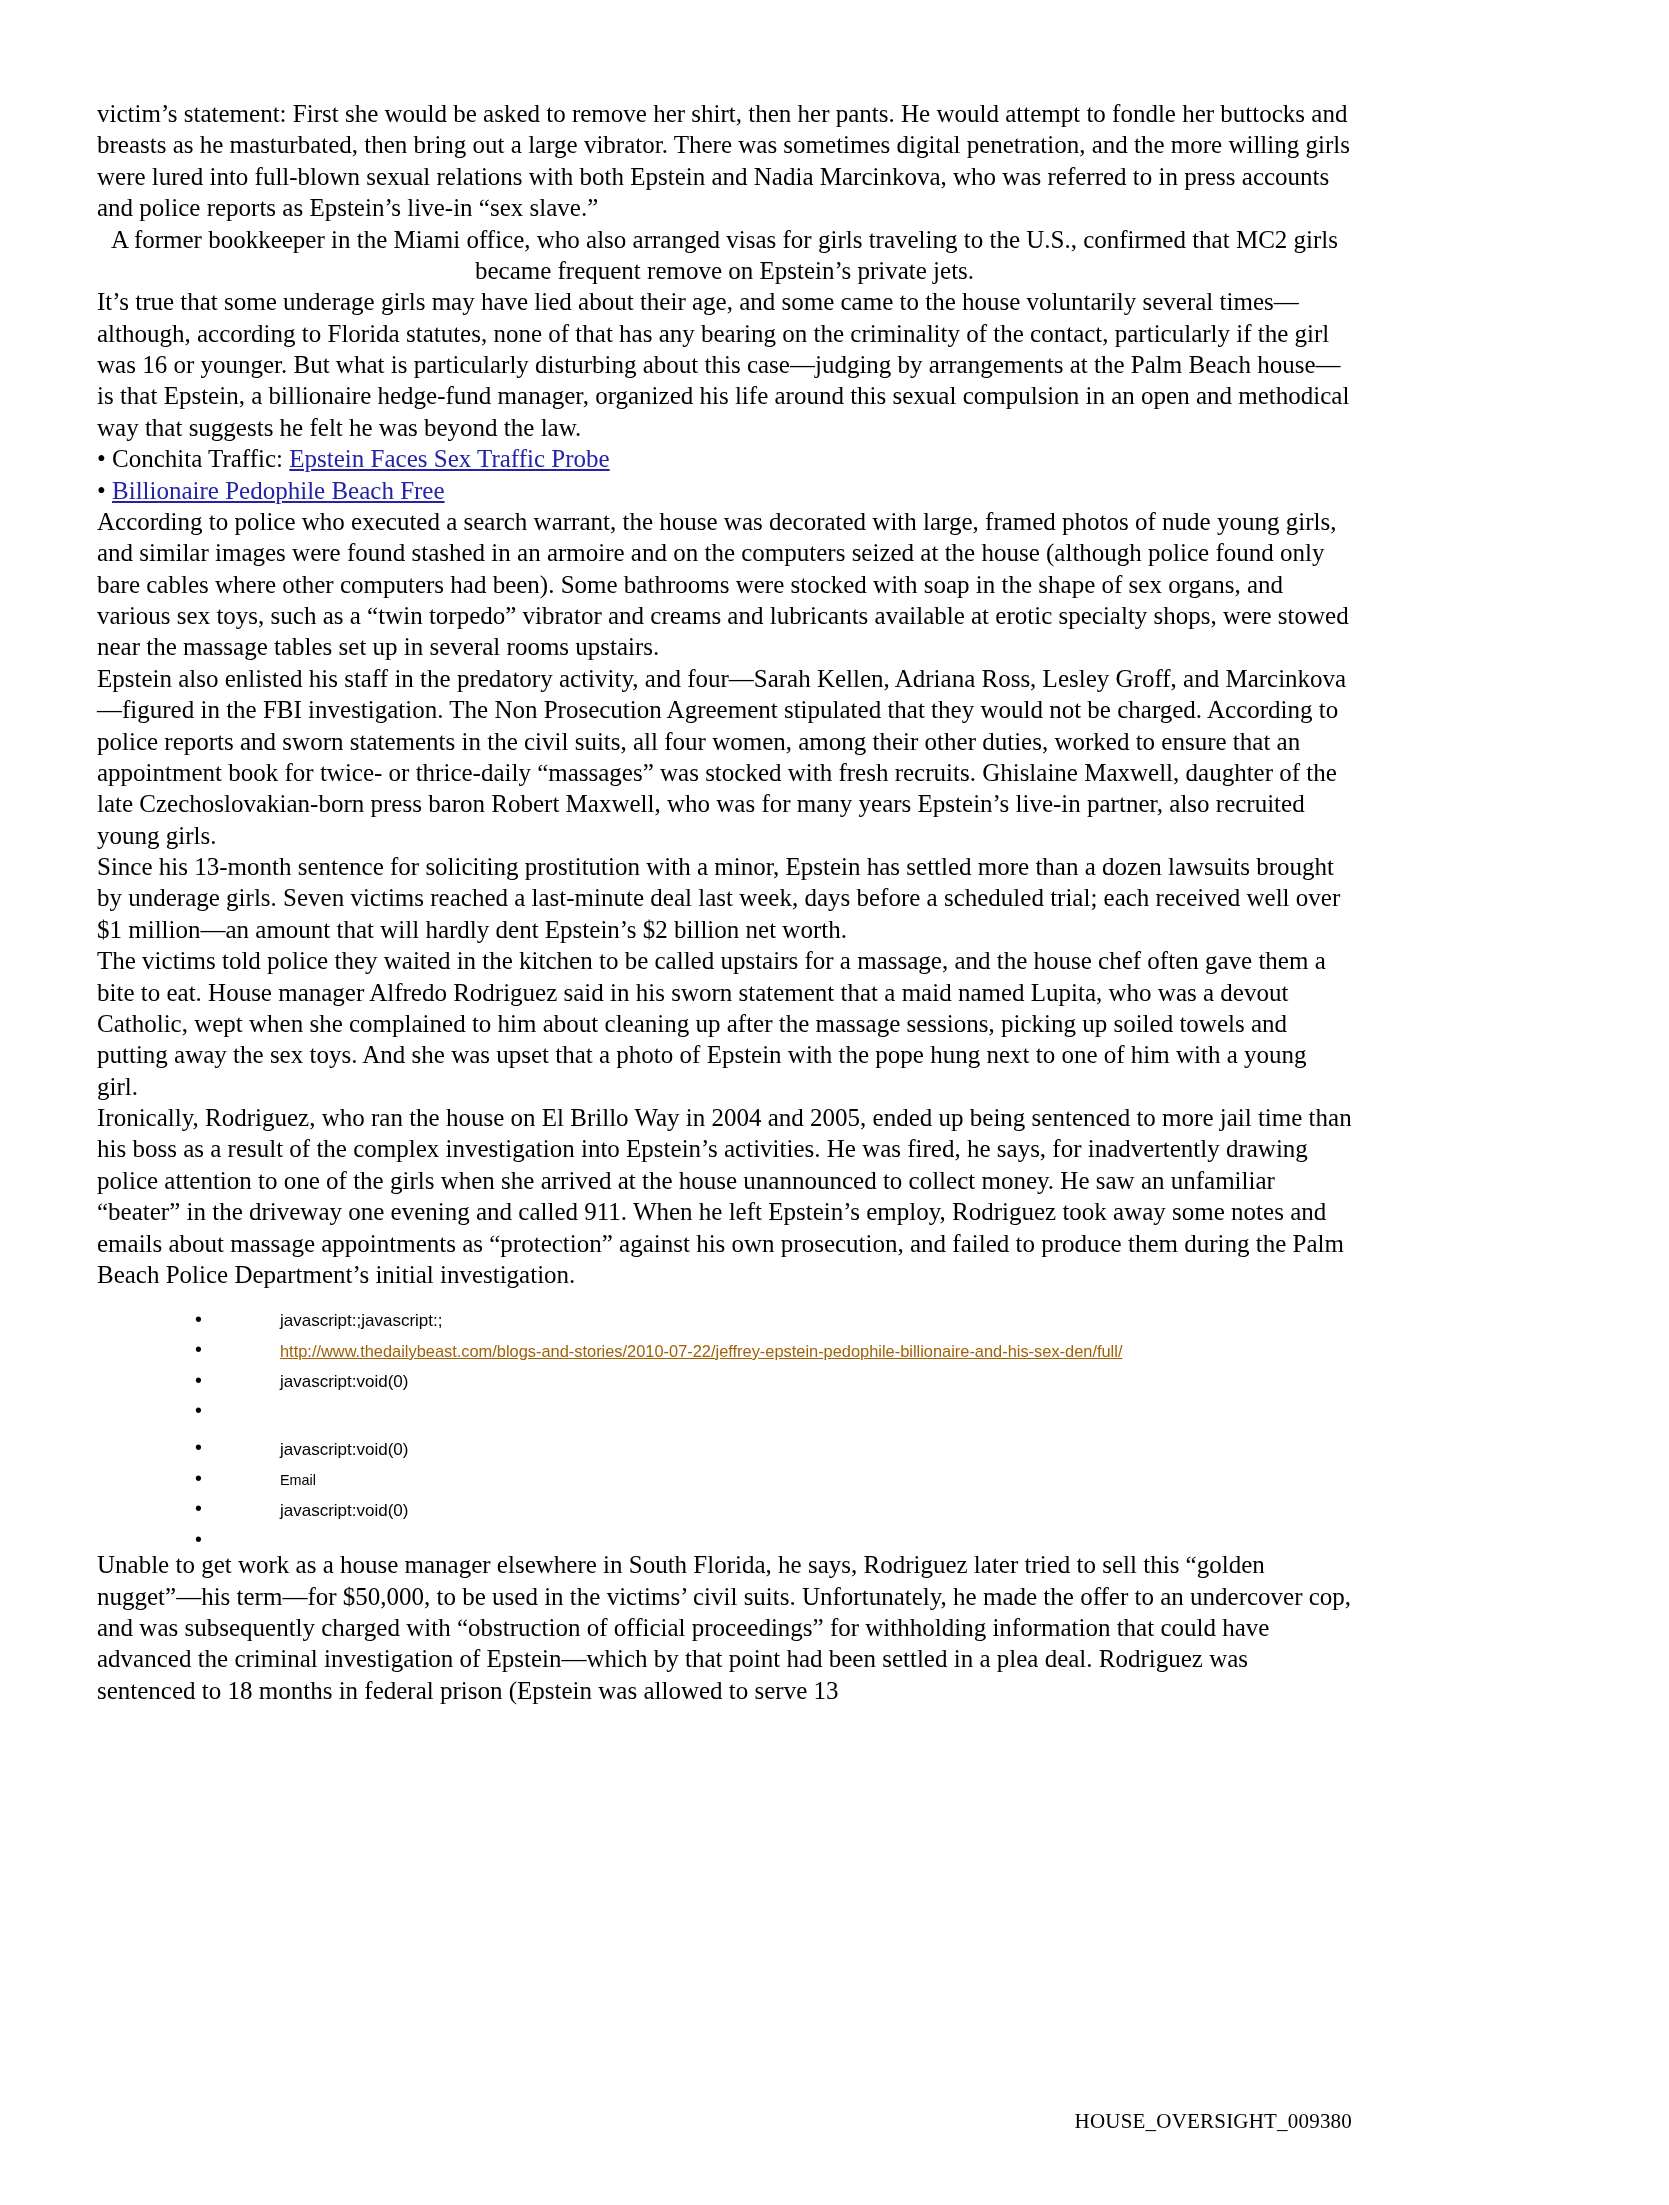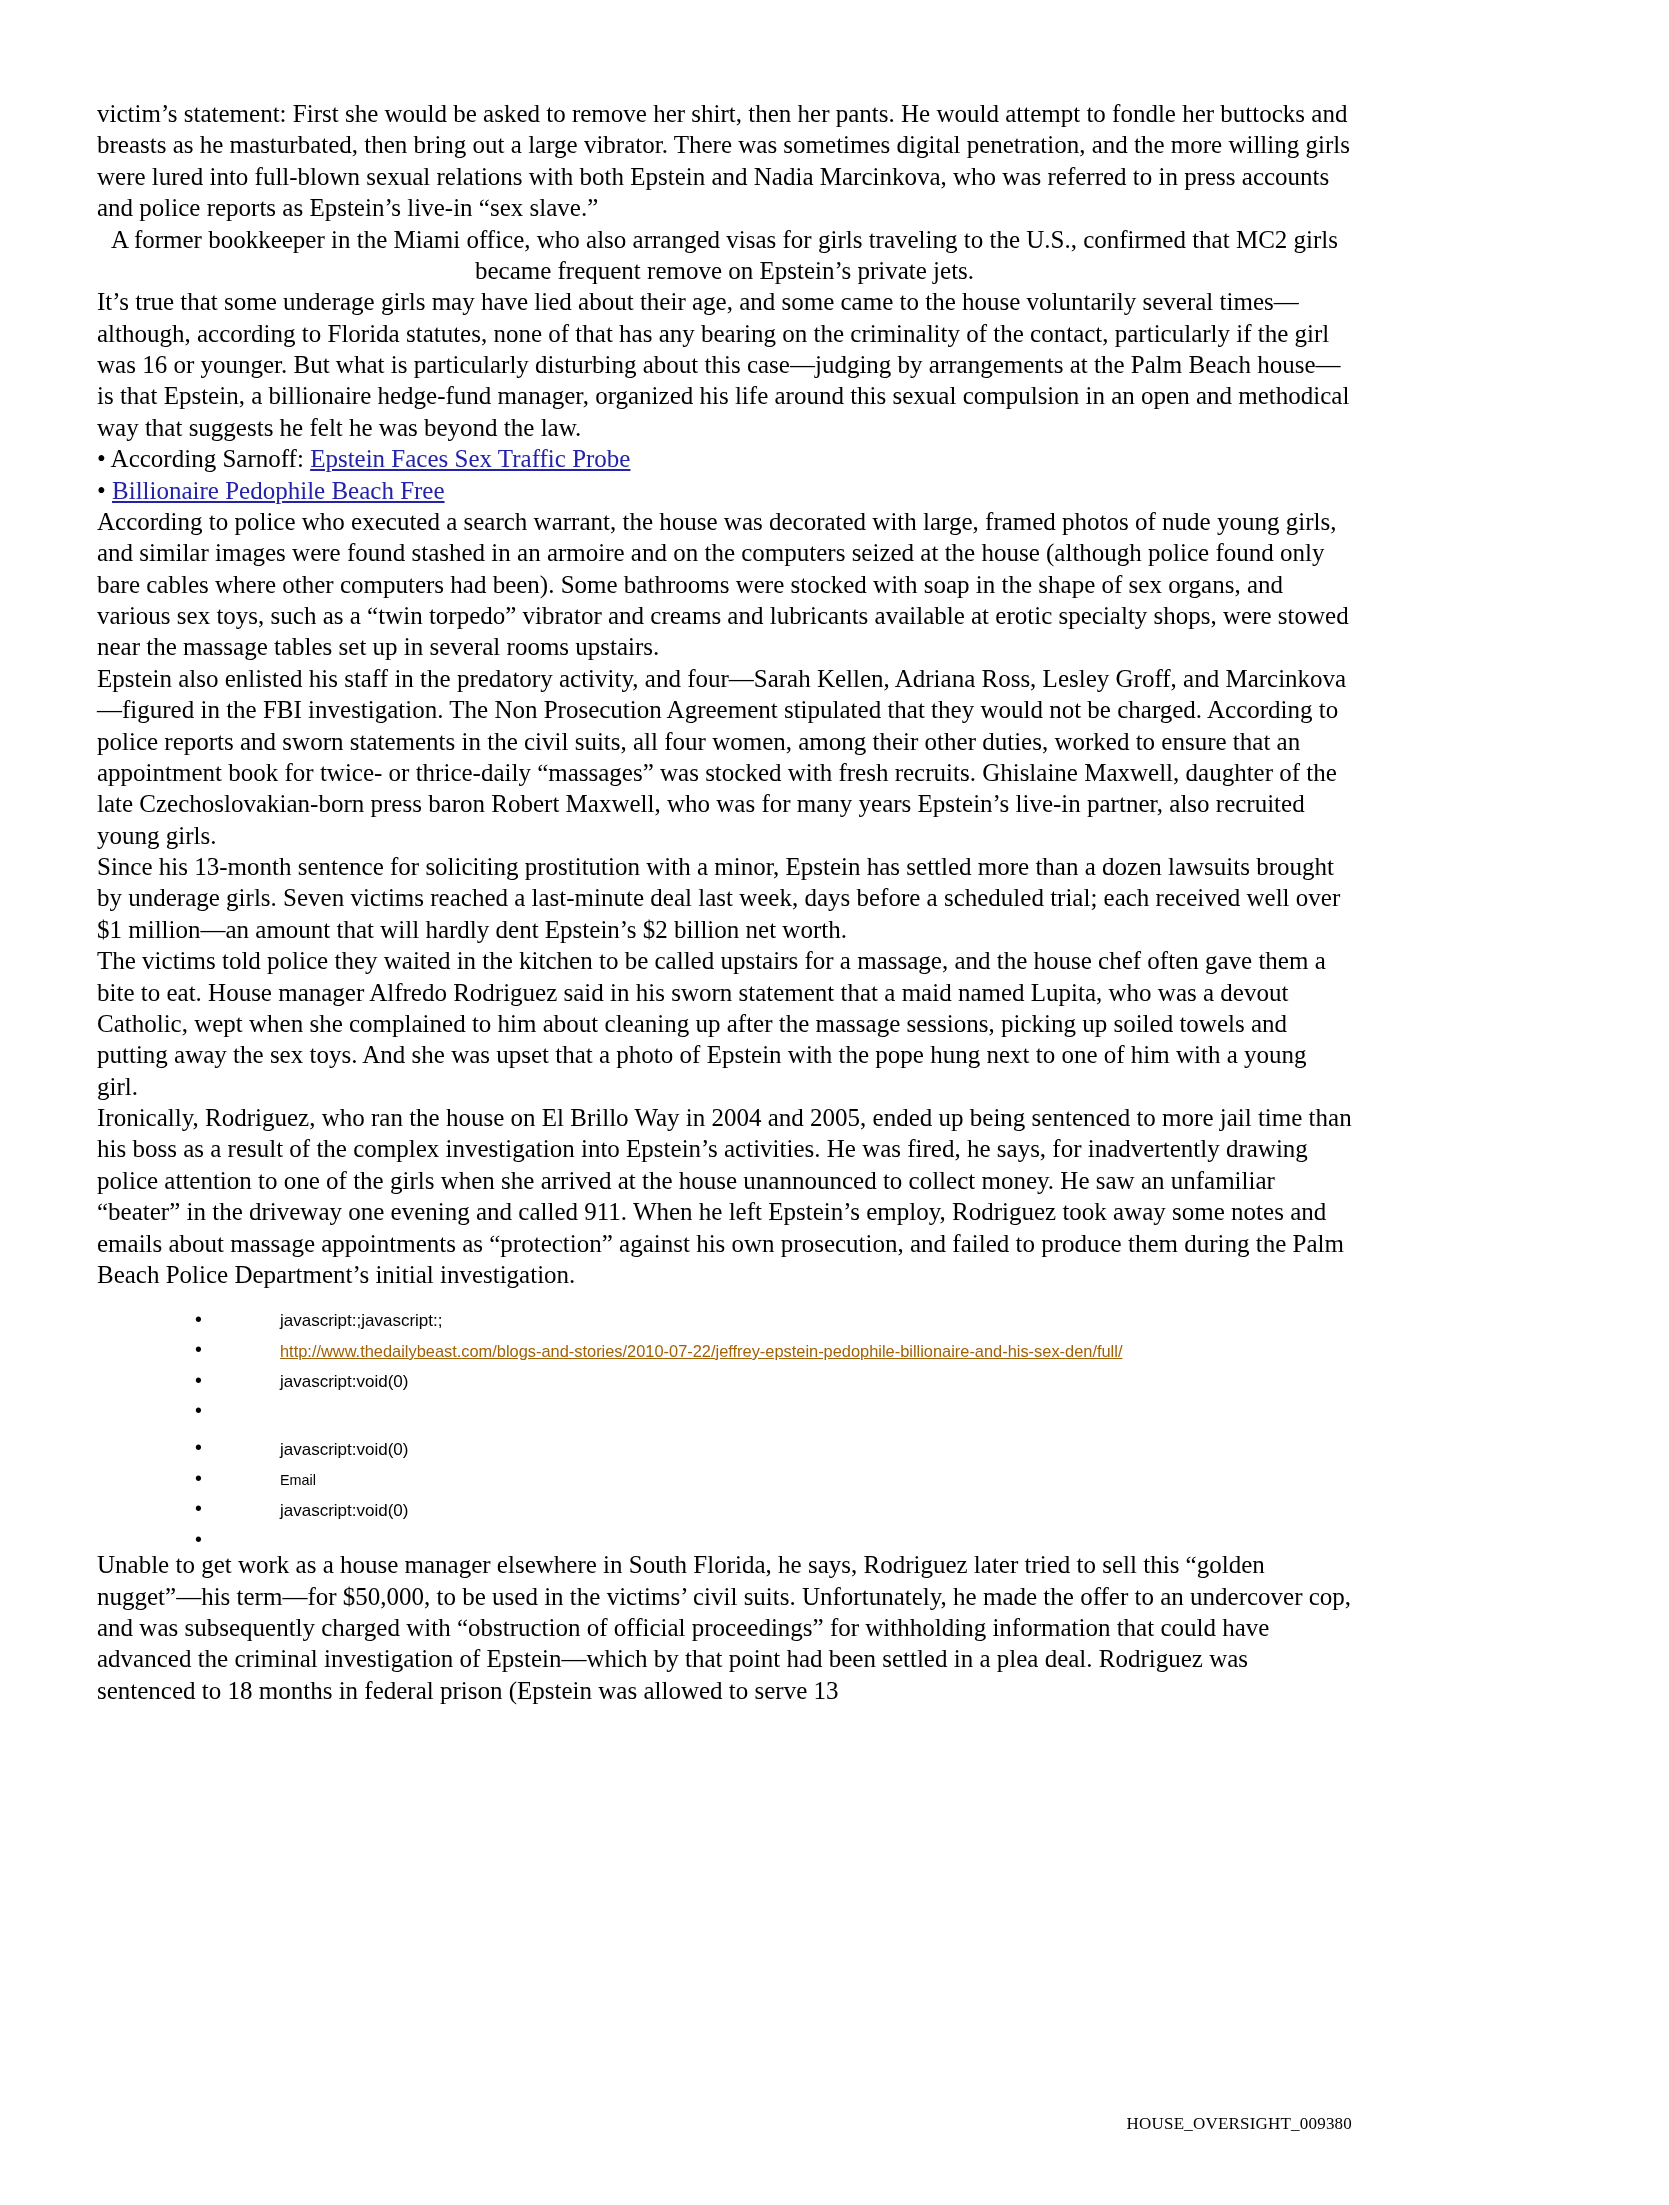--- a/index.html
+++ b/index.html
@@ -79,39 +79,39 @@
   .small-email {
     font-size: 14.4px;
   }
   .tail-para {
     margin-top: 17px;
   }
   .bates {
     position: absolute;
     right: 97px;
     bottom: 71px;
-    font-size: 17px;
+    font-size: 21px;
     font-family: "Liberation Serif", serif;
     letter-spacing: 0.2px;
     white-space: nowrap;
   }
 </style>
 </head>
 <body>
 
 <div class="page">
   <div class="doc-body">
 
     <p class="para">victim’s statement: First she would be asked to remove her shirt, then her pants. He would attempt to fondle her buttocks and breasts as he masturbated, then bring out a large vibrator. There was sometimes digital penetration, and the more willing girls were lured into full-blown sexual relations with both Epstein and Nadia Marcinkova, who was referred to in press accounts and police reports as Epstein’s live-in “sex slave.”</p>
 
     <p class="centered">A former bookkeeper in the Miami office, who also arranged visas for girls traveling to the U.S., confirmed that MC2 girls became frequent remove on Epstein’s private jets.</p>
 
     <p class="para">It’s true that some underage girls may have lied about their age, and some came to the house voluntarily several times—although, according to Florida statutes, none of that has any bearing on the criminality of the contact, particularly if the girl was 16 or younger. But what is particularly disturbing about this case—judging by arrangements at the Palm Beach house—is that Epstein, a billionaire hedge-fund manager, organized his life around this sexual compulsion in an open and methodical way that suggests he felt he was beyond the law.</p>
 
-    <p class="bullet-line"><span>• According Sarnoff: </span><a class="link" href="#">Epstein Faces Sex Traffic Probe</a></p>
+    <p class="bullet-line"><span>• Conchita Traffic: </span><a class="link" href="#">Epstein Faces Sex Traffic Probe</a></p>
 
     <p class="bullet-line"><span>• </span><a class="link" href="#">Billionaire Pedophile Beach Free</a></p>
 
     <p class="para">According to police who executed a search warrant, the house was decorated with large, framed photos of nude young girls, and similar images were found stashed in an armoire and on the computers seized at the house (although police found only bare cables where other computers had been). Some bathrooms were stocked with soap in the shape of sex organs, and various sex toys, such as a “twin torpedo” vibrator and creams and lubricants available at erotic specialty shops, were stowed near the massage tables set up in several rooms upstairs.</p>
 
     <p class="para">Epstein also enlisted his staff in the predatory activity, and four—Sarah Kellen, Adriana Ross, Lesley Groff, and Marcinkova—figured in the FBI investigation. The Non Prosecution Agreement stipulated that they would not be charged. According to police reports and sworn statements in the civil suits, all four women, among their other duties, worked to ensure that an appointment book for twice- or thrice-daily “massages” was stocked with fresh recruits. Ghislaine Maxwell, daughter of the late Czechoslovakian-born press baron Robert Maxwell, who was for many years Epstein’s live-in partner, also recruited young girls.</p>
 
     <p class="para">Since his 13-month sentence for soliciting prostitution with a minor, Epstein has settled more than a dozen lawsuits brought by underage girls. Seven victims reached a last-minute deal last week, days before a scheduled trial; each received well over $1 million—an amount that will hardly dent Epstein’s $2 billion net worth.</p>
 
     <p class="para">The victims told police they waited in the kitchen to be called upstairs for a massage, and the house chef often gave them a bite to eat. House manager Alfredo Rodriguez said in his sworn statement that a maid named Lupita, who was a devout Catholic, wept when she complained to him about cleaning up after the massage sessions, picking up soiled towels and putting away the sex toys. And she was upset that a photo of Epstein with the pope hung next to one of him with a young girl.</p>

